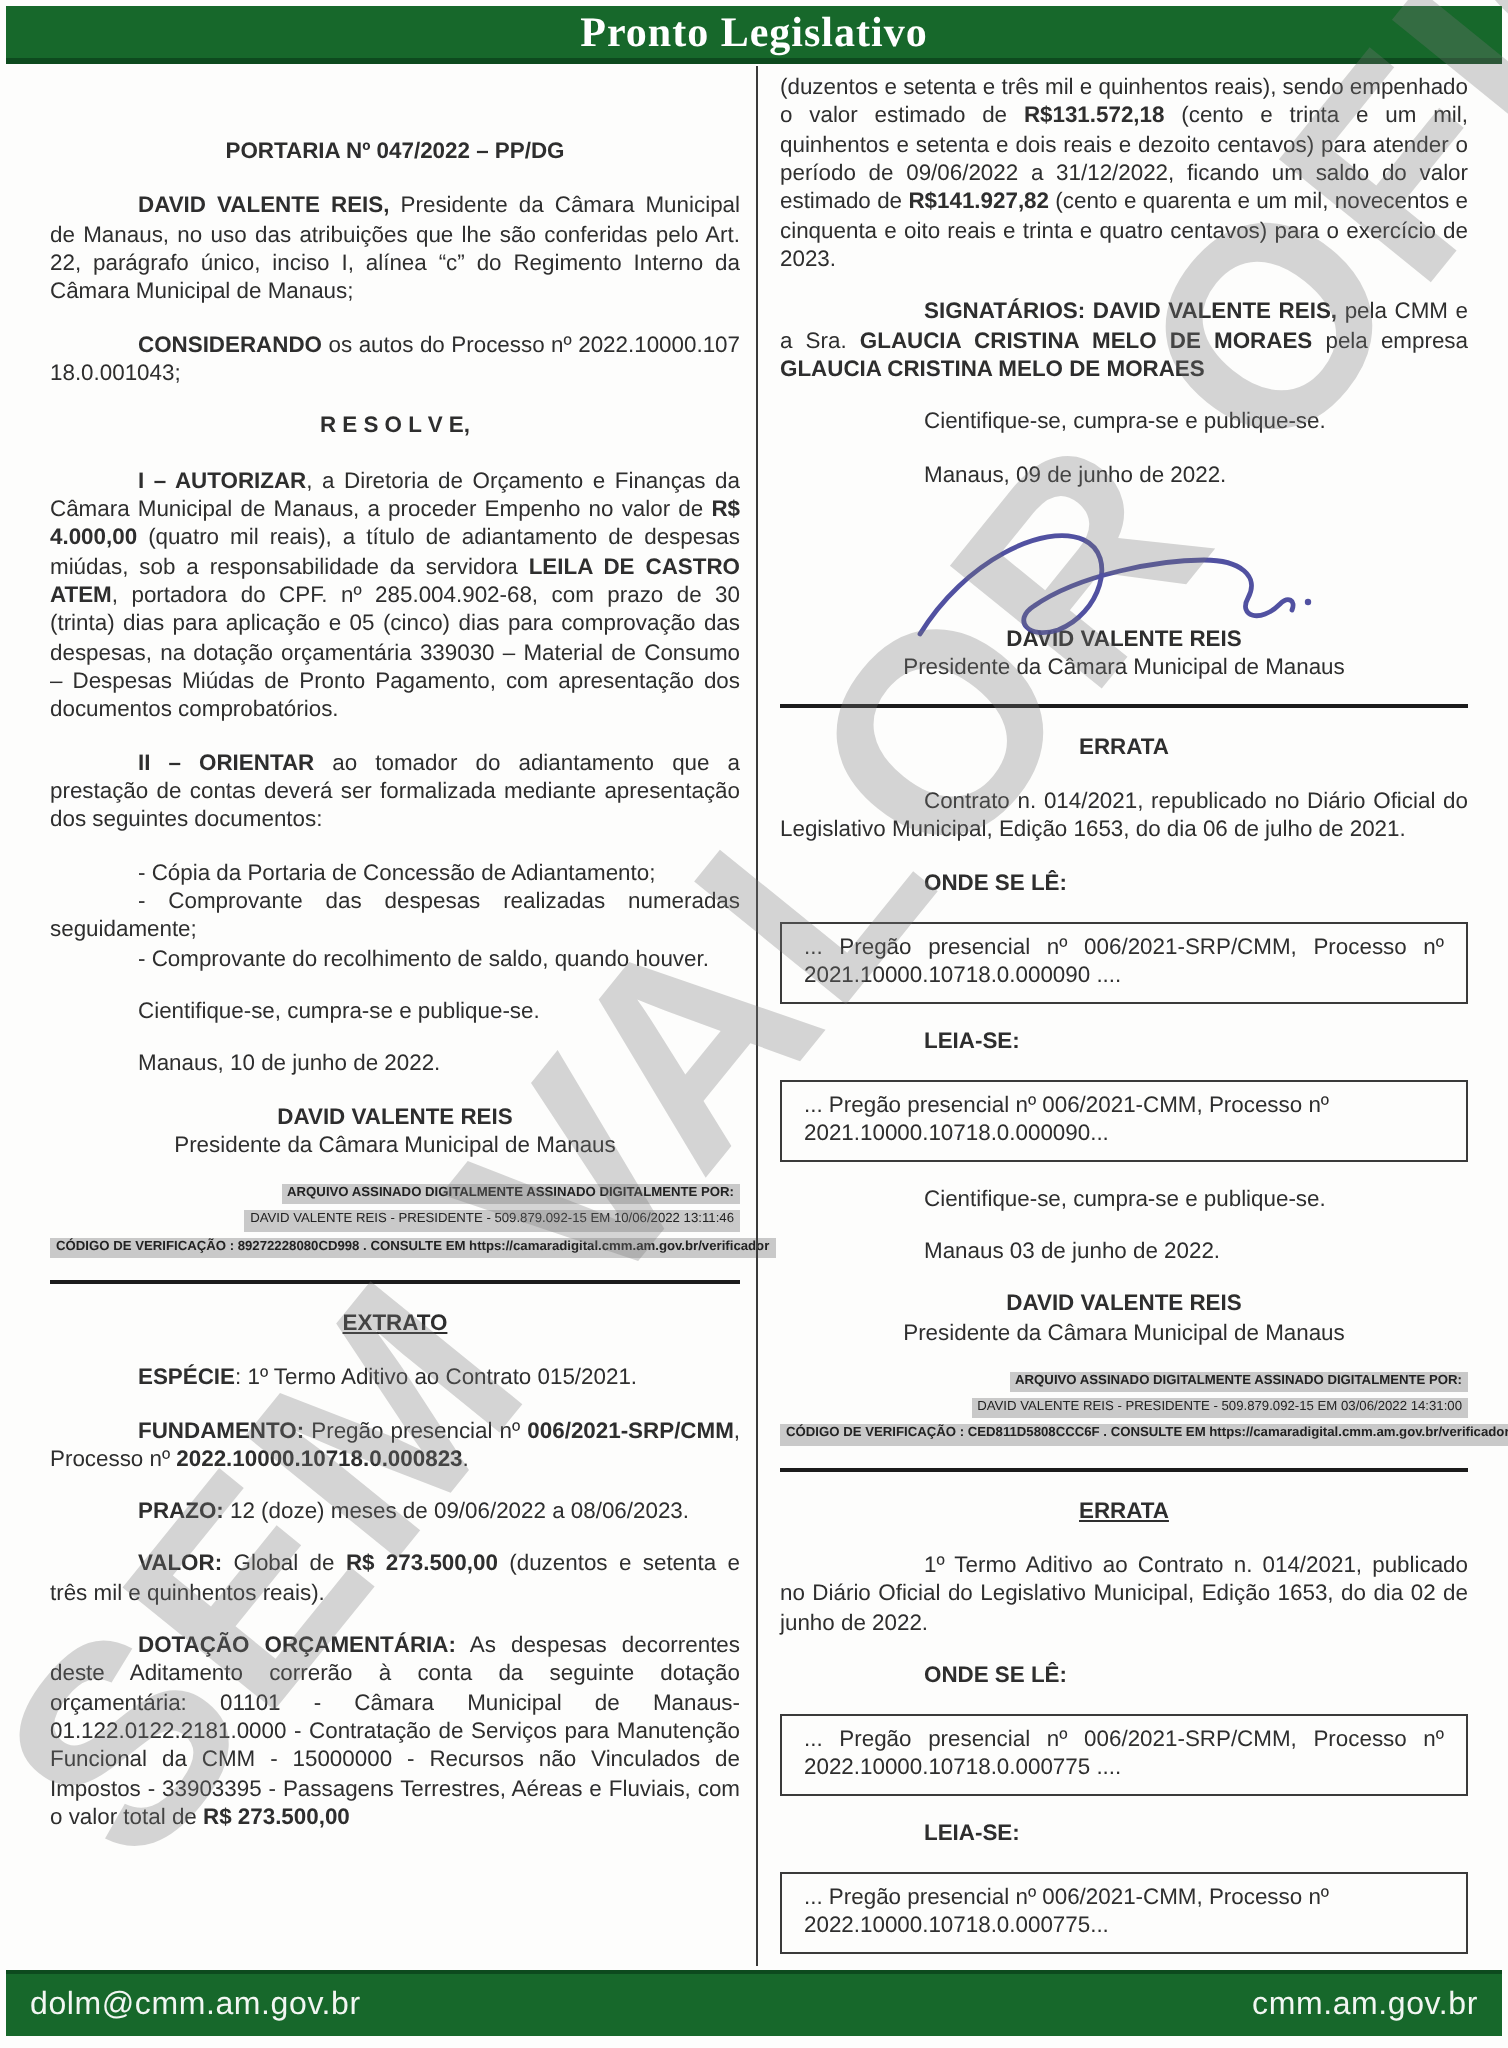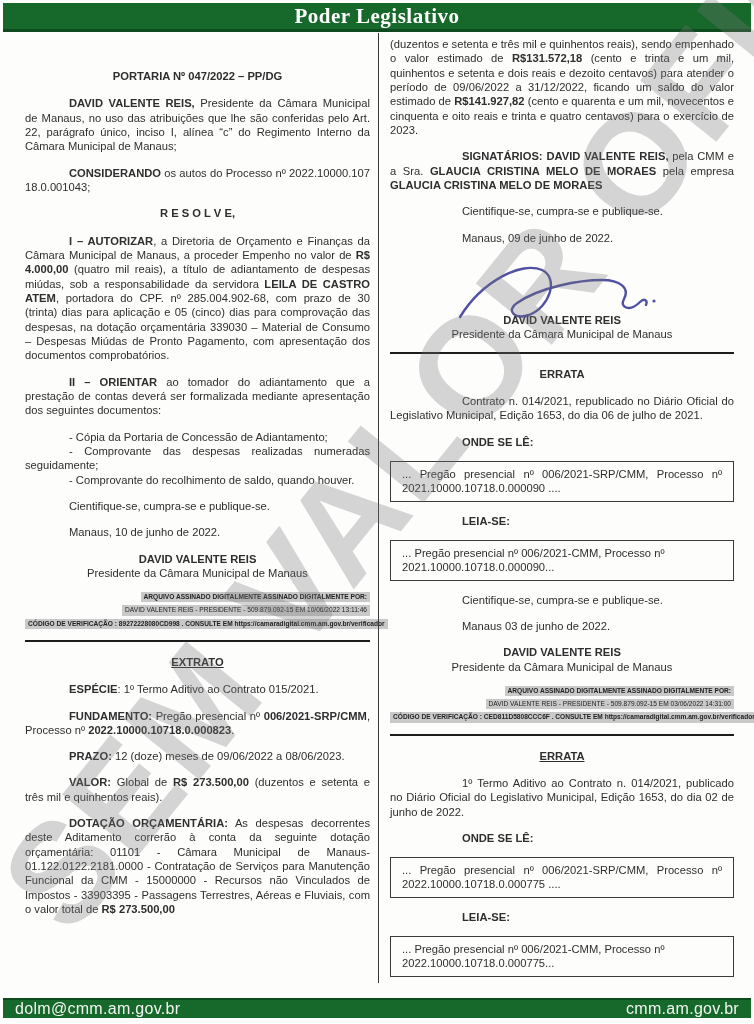--- a/index.html
+++ b/index.html
@@ -12,21 +12,21 @@
     position:absolute; top:3px; left:3px; right:3px; height:26px;
     background:#17682b; border-bottom:3px solid #0d4a1e;
     display:flex; align-items:center; justify-content:center;
   }
   .topbar .title {
     font-family:"Liberation Serif", serif; font-weight:bold; font-size:21px;
     color:#ffffff; letter-spacing:.5px;
   }
   
   .bottombar {
-    position:absolute; left:3px; right:3px; bottom:6px; height:20px;
+    position:absolute; left:3px; right:3px; bottom:6px; height:33px;
     background:#17682b; border-top:2px solid #0d4a1e;
     display:flex; align-items:center; justify-content:space-between;
     padding:0 12px; box-sizing:border-box;
   }
   .bottombar span { color:#f2f6f2; font-size:16px; letter-spacing:.3px; }
 
   
   .col { position:absolute; top:37px; font-size:11.2px; line-height:1.28; text-align:justify; }
   .col.left  { left:25px;  width:345px;margin-top:30px; }
   .col.right { left:390px; width:344px; }
@@ -68,21 +68,21 @@
     color:rgba(118,118,118,.30); letter-spacing:3px;
     z-index:6; pointer-events:none;
   }
 </style>
 </head>
 <body>
 
 <div class="page">
 
   <div class="topbar">
-    <span class="title">Poder Legislativo</span>
+    <span class="title">Pronto Legislativo</span>
   </div>
 
   <div class="col left">
 
     <div class="heading">PORTARIA Nº 047/2022 – PP/DG</div>
 
     <p class="p"><b>DAVID VALENTE REIS,</b><span> Presidente da Câmara Municipal de Manaus, no uso das atribuições que lhe são conferidas pelo Art. 22, parágrafo único, inciso I, alínea “c” do Regimento Interno da Câmara Municipal de Manaus;</span></p>
 
     <p class="p"><b>CONSIDERANDO</b><span> os autos do Processo nº 2022.10000.107 18.0.001043;</span></p>
 

